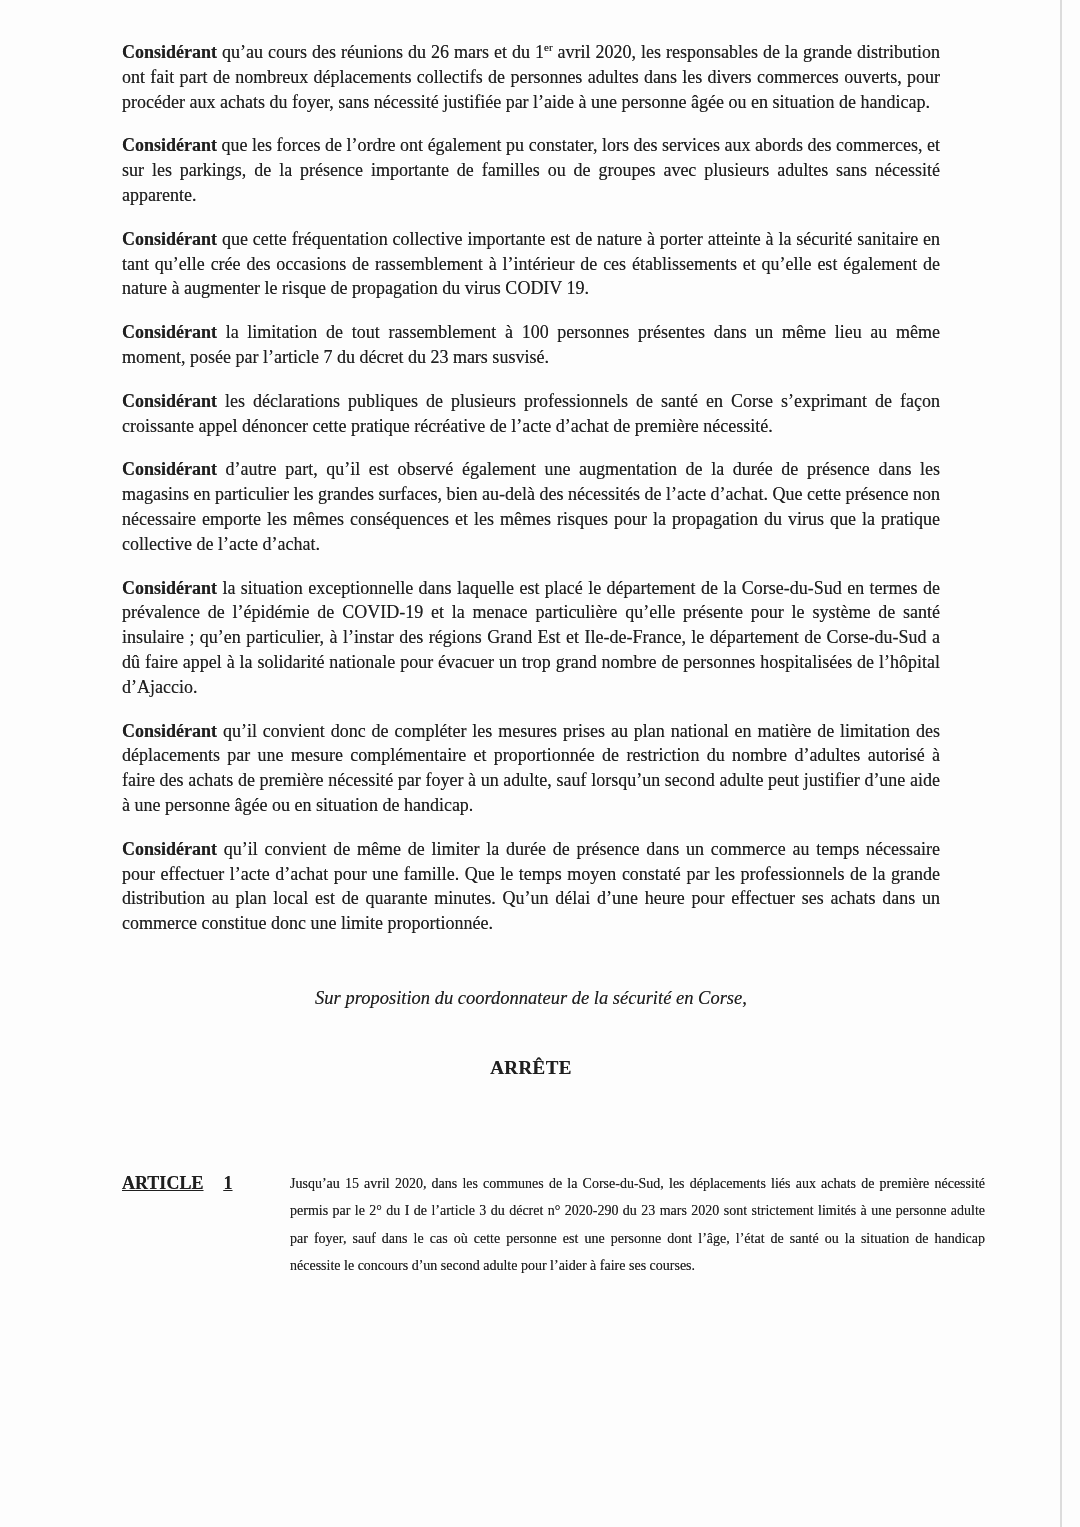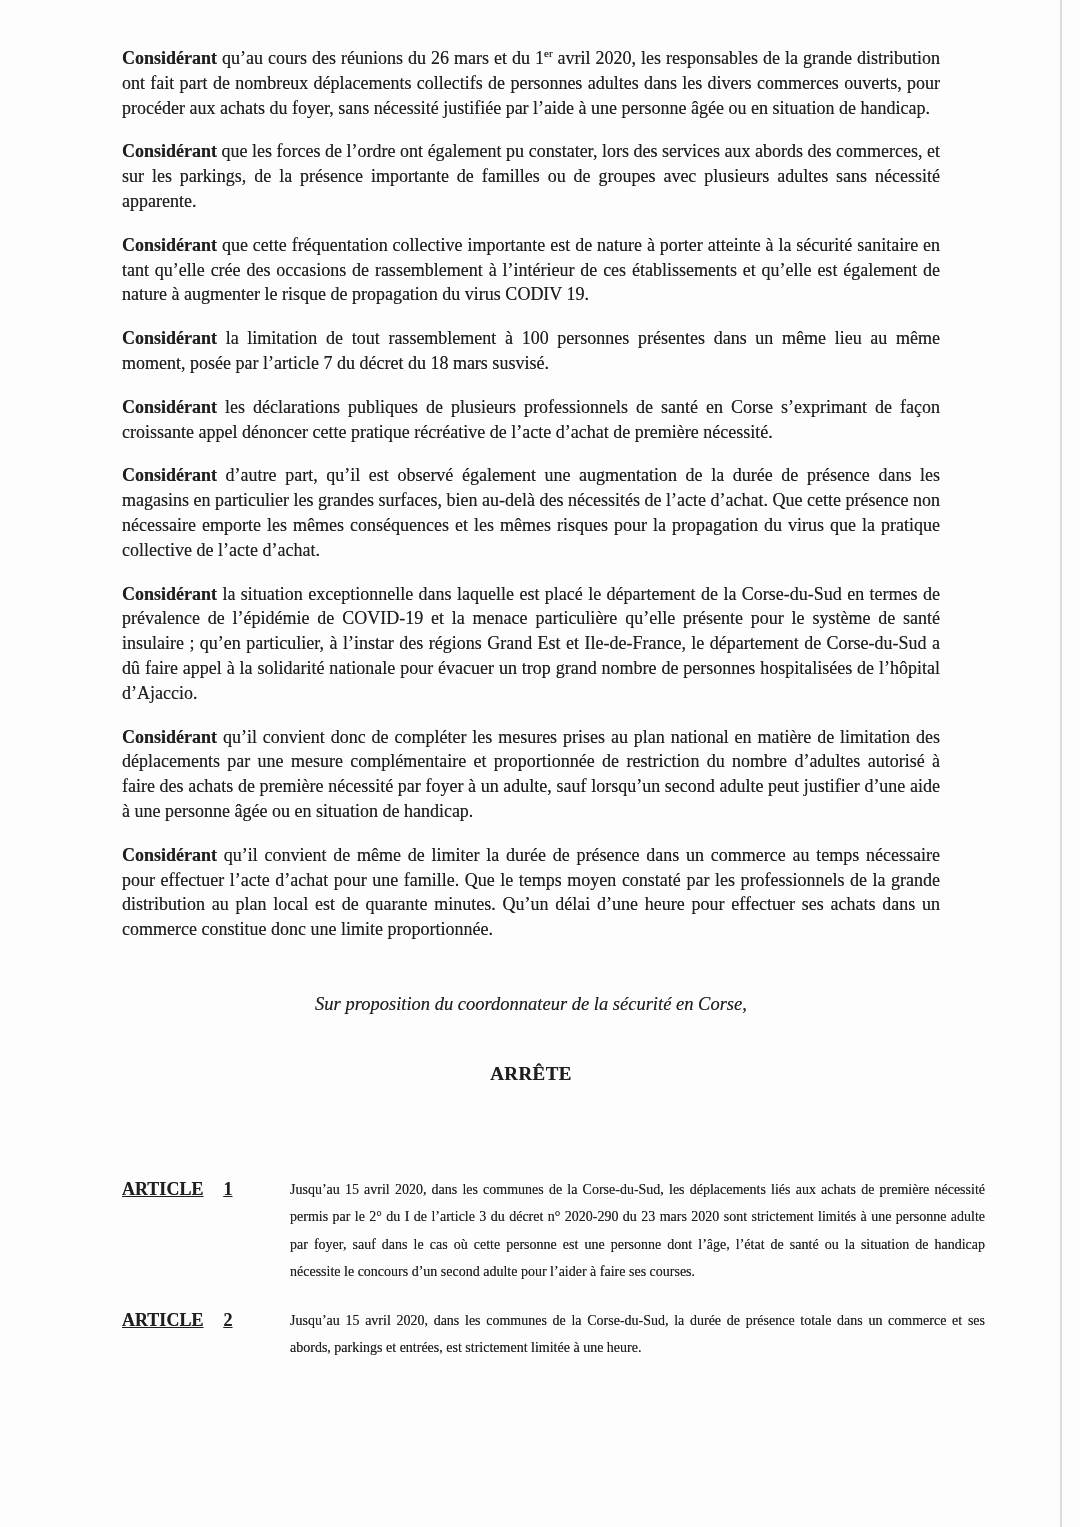--- a/index.html
+++ b/index.html
@@ -24,21 +24,21 @@
     position: absolute;
     left: 122px;
     top: 40px;
     width: 880px;
   }
   .considerants { width: 818px; }
   .para {
     font-size: 18px;
     line-height: 24.8px;
     text-align: justify;
-    margin: 6px 0 19px 0;
+    margin: 0 0 19px 0;
     text-shadow: 0 0 0.6px rgba(40,40,40,0.65);
   }
   .para .lead { font-weight: bold; }
   .para sup {
     font-size: 11px;
     vertical-align: super;
     line-height: 0;
   }
   .proposition {
     width: 818px;
@@ -95,21 +95,21 @@
 <div class="page">
 
   <section class="considerants">
 
     <p class="para"><strong class="lead">Considérant</strong> <span>qu’au cours des réunions du 26 mars et du 1</span><sup>er</sup><span> avril 2020, les responsables de la grande distribution ont fait part de nombreux déplacements collectifs de personnes adultes dans les divers commerces ouverts, pour procéder aux achats du foyer, sans nécessité justifiée par l’aide à une personne âgée ou en situation de handicap.</span></p>
 
     <p class="para"><strong class="lead">Considérant</strong> <span>que les forces de l’ordre ont également pu constater, lors des services aux abords des commerces, et sur les parkings, de la présence importante de familles ou de groupes avec plusieurs adultes sans nécessité apparente.</span></p>
 
     <p class="para"><strong class="lead">Considérant</strong> <span>que cette fréquentation collective importante est de nature à porter atteinte à la sécurité sanitaire en tant qu’elle crée des occasions de rassemblement à l’intérieur de ces établissements et qu’elle est également de nature à augmenter le risque de propagation du virus CODIV 19.</span></p>
 
-    <p class="para"><strong class="lead">Considérant</strong> <span>la limitation de tout rassemblement à 100 personnes présentes dans un même lieu au même moment, posée par l’article 7 du décret du 18 mars susvisé.</span></p>
+    <p class="para"><strong class="lead">Considérant</strong> <span>la limitation de tout rassemblement à 100 personnes présentes dans un même lieu au même moment, posée par l’article 7 du décret du 23 mars susvisé.</span></p>
 
     <p class="para"><strong class="lead">Considérant</strong> <span>les déclarations publiques de plusieurs professionnels de santé en Corse s’exprimant de façon croissante appel dénoncer cette pratique récréative de l’acte d’achat de première nécessité.</span></p>
 
     <p class="para"><strong class="lead">Considérant</strong> <span>d’autre part, qu’il est observé également une augmentation de la durée de présence dans les magasins en particulier les grandes surfaces, bien au-delà des nécessités de l’acte d’achat. Que cette présence non nécessaire emporte les mêmes conséquences et les mêmes risques pour la propagation du virus que la pratique collective de l’acte d’achat.</span></p>
 
     <p class="para"><strong class="lead">Considérant</strong> <span>la situation exceptionnelle dans laquelle est placé le département de la Corse-du-Sud en termes de prévalence de l’épidémie de COVID-19 et la menace particulière qu’elle présente pour le système de santé insulaire ; qu’en particulier, à l’instar des régions Grand Est et Ile-de-France, le département de Corse-du-Sud a dû faire appel à la solidarité nationale pour évacuer un trop grand nombre de personnes hospitalisées de l’hôpital d’Ajaccio.</span></p>
 
     <p class="para"><strong class="lead">Considérant</strong> <span>qu’il convient donc de compléter les mesures prises au plan national en matière de limitation des déplacements par une mesure complémentaire et proportionnée de restriction du nombre d’adultes autorisé à faire des achats de première nécessité par foyer à un adulte, sauf lorsqu’un second adulte peut justifier d’une aide à une personne âgée ou en situation de handicap.</span></p>
 
     <p class="para"><strong class="lead">Considérant</strong> <span>qu’il convient de même de limiter la durée de présence dans un commerce au temps nécessaire pour effectuer l’acte d’achat pour une famille. Que le temps moyen constaté par les professionnels de la grande distribution au plan local est de quarante minutes. Qu’un délai d’une heure pour effectuer ses achats dans un commerce constitue donc une limite proportionnée.</span></p>
@@ -120,20 +120,16 @@
 
   <h1 class="arrete-heading">ARRÊTE</h1>
 
   <section class="articles">
 
     <div class="article">
       <div class="article-label"><span>ARTICLE</span><span class="article-number">1</span></div>
       <p class="article-text">Jusqu’au 15 avril 2020, dans les communes de la Corse-du-Sud, les déplacements liés aux achats de première nécessité permis par le 2° du I de l’article 3 du décret n° 2020-290 du 23 mars 2020 sont strictement limités à une personne adulte par foyer, sauf dans le cas où cette personne est une personne dont l’âge, l’état de santé ou la situation de handicap nécessite le concours d’un second adulte pour l’aider à faire ses courses.</p>
     </div>
 
-    <div class="article">
-      <div class="article-label"><span>ARTICLE</span><span class="article-number">2</span></div>
-      <p class="article-text">Jusqu’au 15 avril 2020, dans les communes de la Corse-du-Sud, la durée de présence totale dans un commerce et ses abords, parkings et entrées, est strictement limitée à une heure.</p>
-    </div>
 
   </section>
 
 </div>
 
 </body></html>

